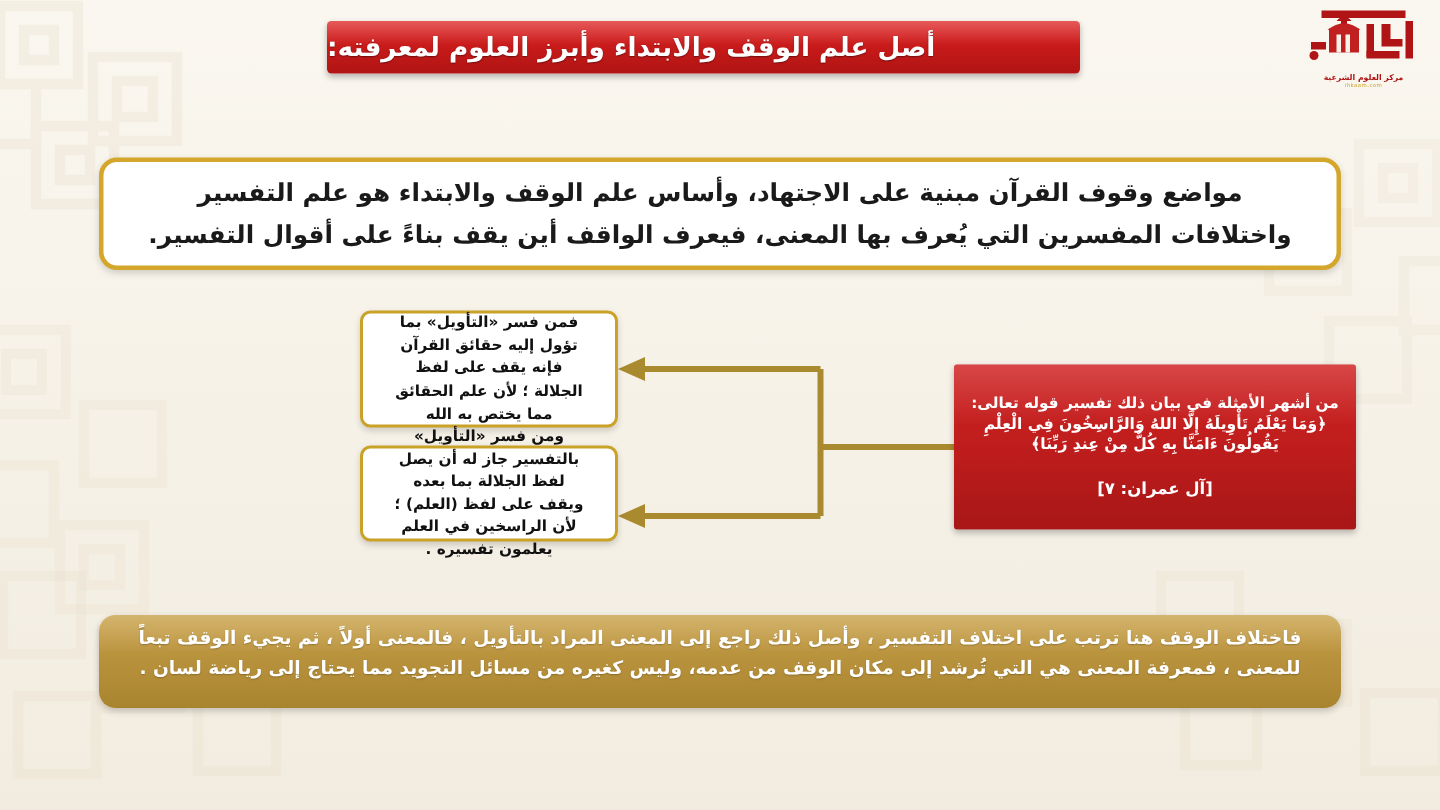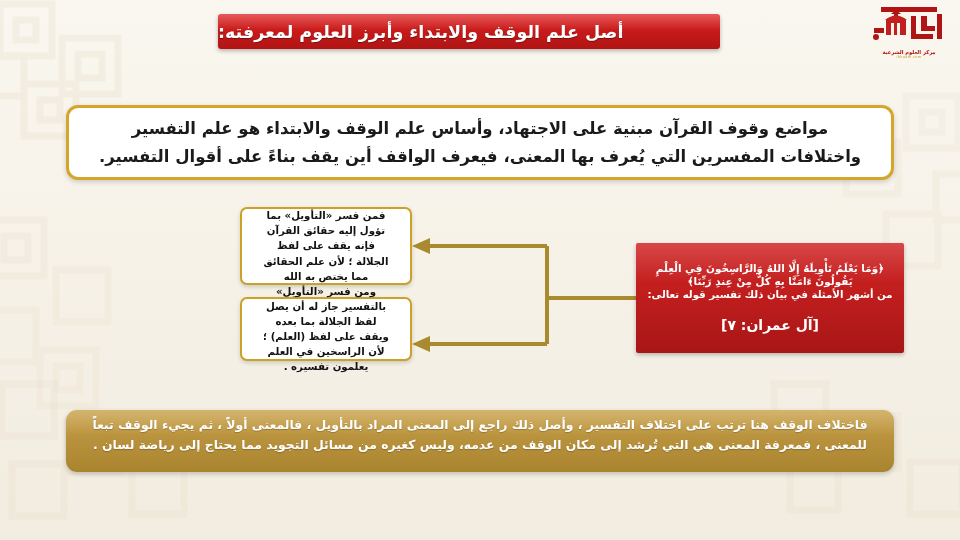--- a/index.html
+++ b/index.html
@@ -159,21 +159,21 @@
   .red-line {
     color: #ffffff;
     font-weight: bold;
     text-align: center;
     position: relative;
     z-index: 2;
     line-height: 1.28;
   }
   .rl-intro { font-size: 10.2px; }
   .rl-ayah  { font-size: 10.4px; margin-top: 1px; }
-  .rl-ref   { font-size: 14px; margin-top: 16px; text-align: center; }
+  .rl-ref   { font-size: 11px; margin-top: 16px; text-align: center; }
 
   
   .wbox {
     position: absolute;
     background: #ffffff;
     border: 2.5px solid #c9a227;
     border-radius: 7px;
     box-shadow: 0 2px 4px rgba(0,0,0,0.16);
     display: flex;
     align-items: center;
@@ -325,22 +325,22 @@
     <line x1="547" y1="246" x2="547" y2="344" stroke="#a98a2e" stroke-width="4"></line>
 
     <line x1="547" y1="246" x2="428" y2="246" stroke="#a98a2e" stroke-width="4"></line>
     <polygon points="412,246 430,238 430,254" fill="#a98a2e"></polygon>
 
     <line x1="547" y1="344" x2="428" y2="344" stroke="#a98a2e" stroke-width="4"></line>
     <polygon points="412,344 430,336 430,352" fill="#a98a2e"></polygon>
   </svg>
 
   <div class="red-box">
+    <div class="red-line rl-intro">من أشهر الأمثلة في بيان ذلك تفسير قوله تعالى:</div>
     <div class="red-line rl-ayah">﴿وَمَا يَعْلَمُ تَأْوِيلَهُ إِلَّا اللهُ وَالرَّاسِخُونَ فِي الْعِلْمِ يَقُولُونَ ءَامَنَّا بِهِ كُلٌّ مِنْ عِندِ رَبِّنَا﴾</div>
-    <div class="red-line rl-intro">من أشهر الأمثلة في بيان ذلك تفسير قوله تعالى:</div>
     <div class="red-line rl-ref">[آل عمران: ٧]</div>
   </div>
 
   <div class="wbox wbox-1">
     <p class="wbox-text">فمن فسر «التأويل» بما تؤول إليه حقائق القرآن فإنه يقف على لفظ الجلالة ؛ لأن علم الحقائق مما يختص به الله</p>
   </div>
 
   <div class="wbox wbox-2">
     <p class="wbox-text">ومن فسر «التأويل» بالتفسير جاز له أن يصل لفظ الجلالة بما بعده ويقف على لفظ (العلم) ؛ لأن الراسخين في العلم يعلمون تفسيره .</p>
   </div>

